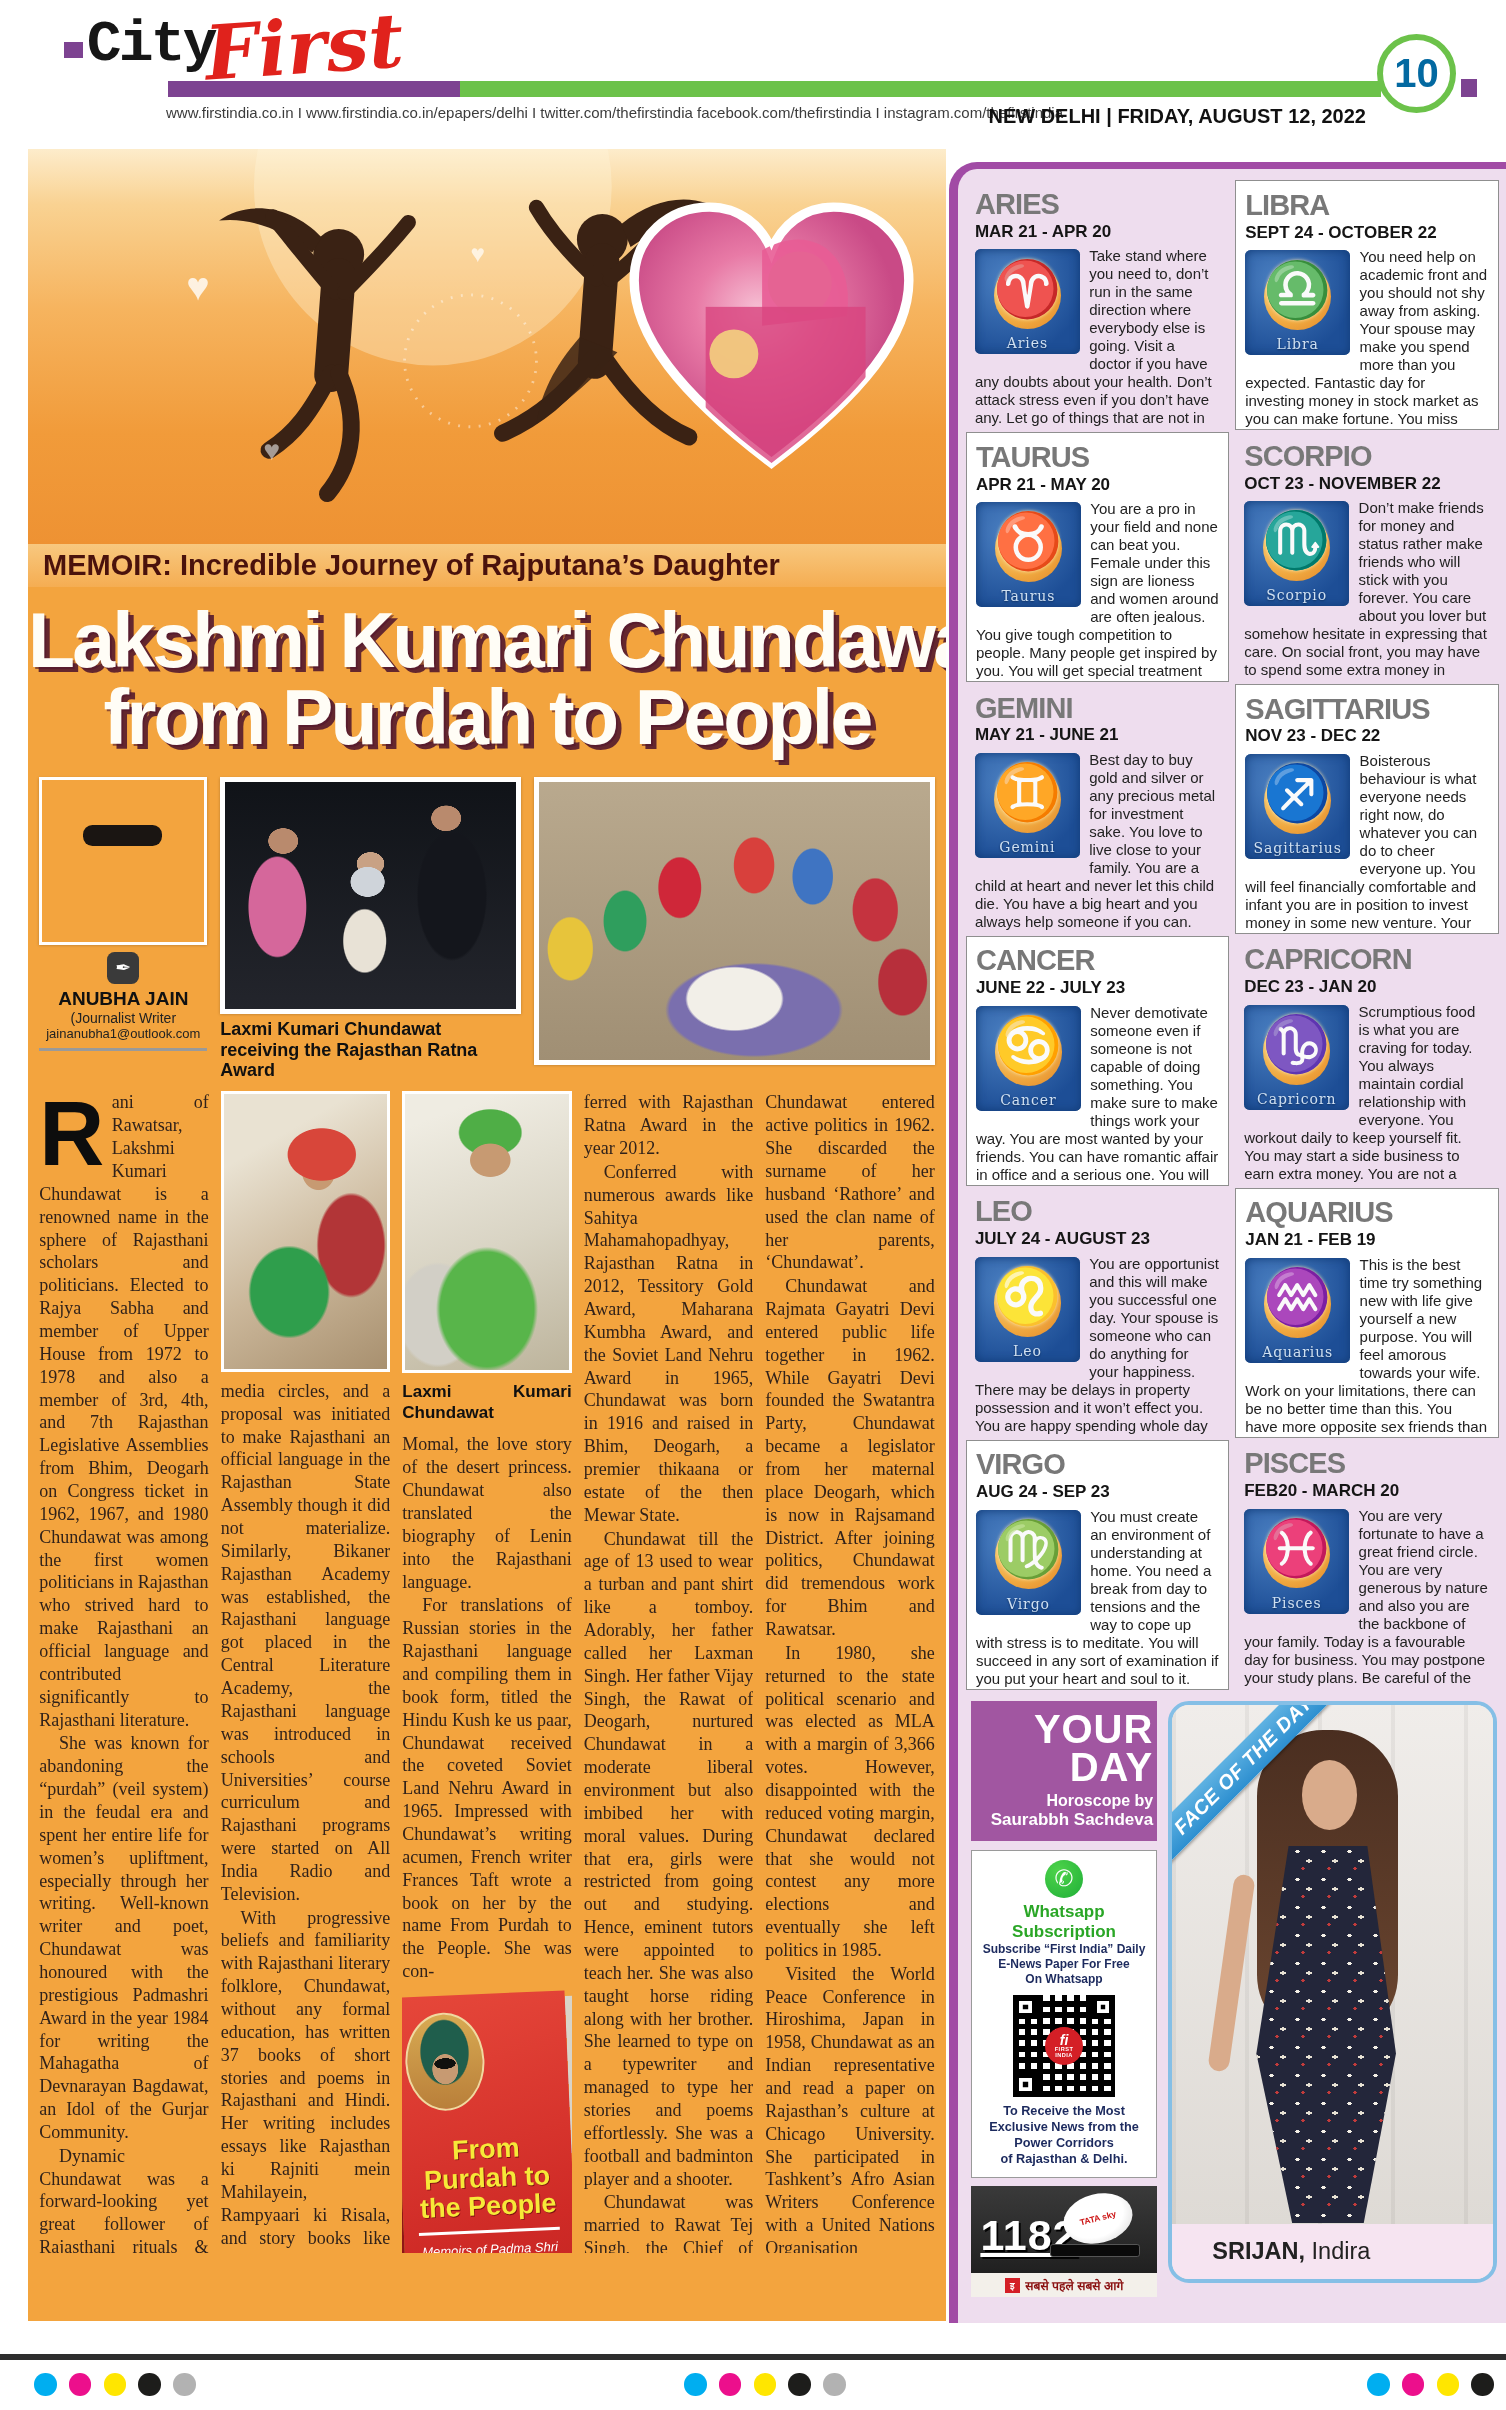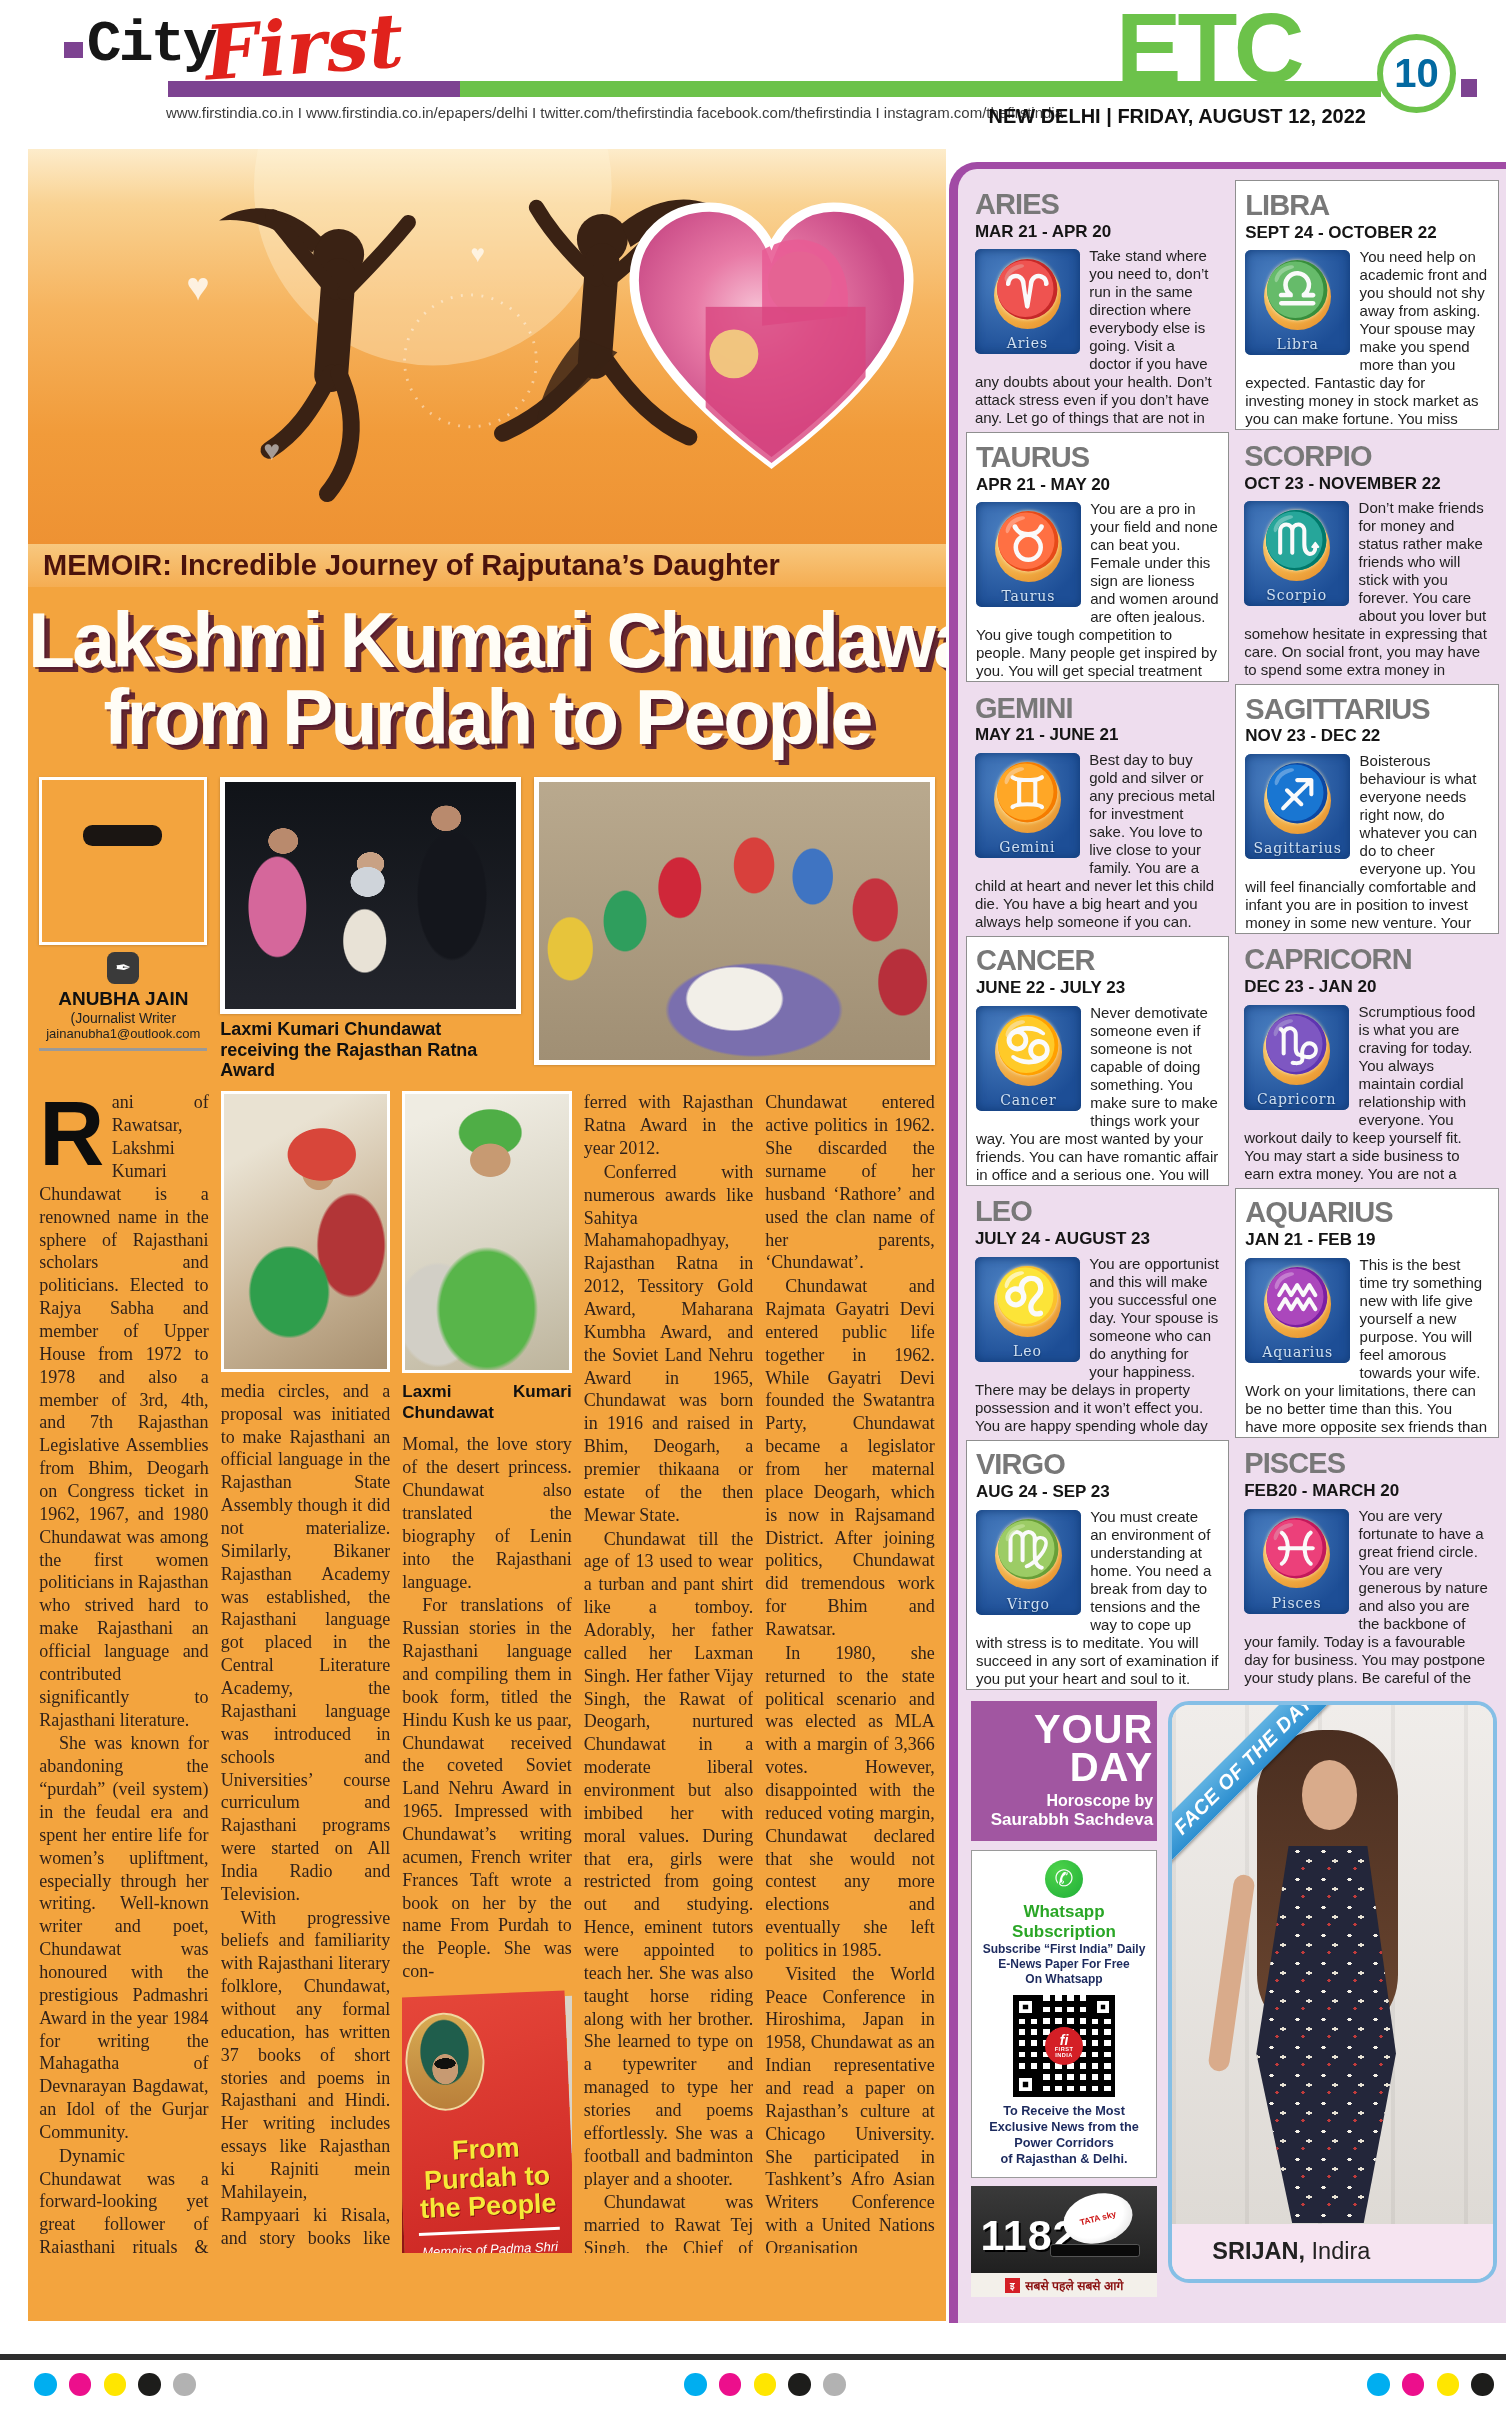--- a/index.html
+++ b/index.html
@@ -125,21 +125,21 @@
   .wa-line { color:#1c2a5e; font-weight:bold; font-size:12px; line-height:1.25; }
   .qr { width:102px; height:102px; margin:7.5px auto; position:relative; background:
       repeating-linear-gradient(0deg,#000 0 5.6px,transparent 5.6px 11.3px),
       repeating-linear-gradient(90deg,#000 0 5.6px,#fff 5.6px 12.2px); outline:3.8px solid #fff; }
   .qr i { position:absolute; width:24.5px; height:24.5px; border:6.6px solid #000; background:#fff; box-shadow:inset 0 0 0 3.8px #fff, inset 0 0 0 9.4px #000; }
   .qr i.tl{left:0;top:0;} .qr i.tr{right:0;top:0;} .qr i.bl{left:0;bottom:0;}
   .qr-badge { position:absolute; left:50%; top:50%; width:38px; height:38px; transform:translate(-50%,-50%); background:#d41f26; border-radius:50%; color:#fff; font-weight:bold; display:flex; flex-direction:column; align-items:center; justify-content:center; line-height:1; }
   .qr-badge b{font-size:14px; font-style:italic;} .qr-badge s{text-decoration:none; font-size:5.6px; letter-spacing:0.5px;}
   .wa-foot { color:#1c2a5e; font-weight:bold; font-size:12.7px; line-height:1.25; }
   .tv-ad { background:linear-gradient(#3a3a3a,#191919); position:relative; height:111px; overflow:hidden; }
-  .tv-num { position:absolute; left:9.4px; top:24.5px; color:#fff; font-weight:bold; font-size:43px; letter-spacing:0.9px; text-shadow:1.9px 1.9px 0 #000; }
+  .tv-num { position:absolute; left:9.4px; top:24.5px; color:#fff; font-weight:bold; font-size:43px; letter-spacing:0.9px; text-shadow:1.9px 1.9px 0 #000;text-decoration:underline; }
   .tv-dish { position:absolute; right:24.5px; top:7.5px; width:70px; height:49px; border-radius:50%; background:radial-gradient(ellipse at 45% 40%,#fff 55%,#cfcfcf); transform:rotate(-14deg); color:#c11; font-weight:bold; font-size:8.5px; text-align:center; line-height:49px; }
   .tv-box { position:absolute; right:17px; top:58px; width:90px; height:13px; background:#0a0a0a; border:0.9px solid #555; border-radius:2.8px; }
   .tv-strip { position:absolute; left:0; right:0; bottom:0; height:24.5px; background:#f3f0ea; display:flex; align-items:center; justify-content:center; gap:5.6px; }
   .tv-logo { width:15px; height:15px; background:#d41f26; color:#fff; font-size:9.4px; font-weight:bold; text-align:center; line-height:15px; }
   .tv-tag { color:#8a1111; font-weight:bold; font-size:12.2px; }
 
   .face-card { flex:1; height:582px; border:4.7px solid #85bfe6; border-radius:21px; background:#efe9e4; position:relative; overflow:hidden; }
   .model-photo { position:absolute; inset:0; bottom:55px; background:
       repeating-linear-gradient(90deg, rgba(0,0,0,.05) 0 3.8px, transparent 3.8px 73px),
       linear-gradient(#f0edea,#dedad5); }
@@ -165,21 +165,20 @@
 <div class="page">
 
   <div class="masthead">
     <div class="brand">
       <span class="brand-sq"></span>
       <span class="brand-city">City</span>
       <span class="brand-first">First</span>
     </div>
     <div class="bar-purple"></div>
     <div class="bar-green"></div>
-    <div class="etc-word">ETC</div>
     <div class="page-circle">10</div>
     <div class="end-sq"></div>
     <div class="url-line">www.firstindia.co.in I www.firstindia.co.in/epapers/delhi I twitter.com/thefirstindia facebook.com/thefirstindia I instagram.com/thefirstindia</div>
     <div class="dateline">NEW DELHI | FRIDAY, AUGUST 12, 2022</div>
   </div>
 
   <div class="left-panel">
 
     <div class="hero">
       <svg viewBox="0 0 975 420">

